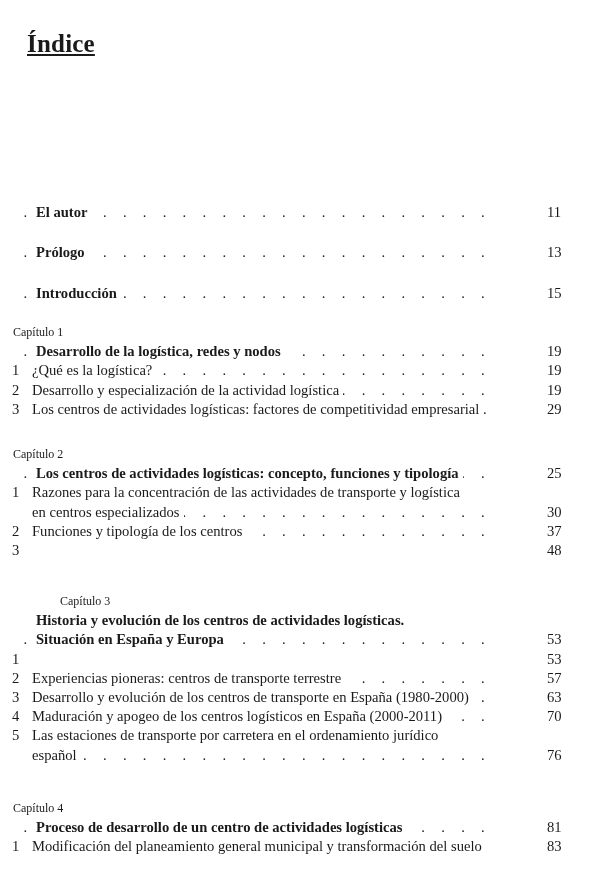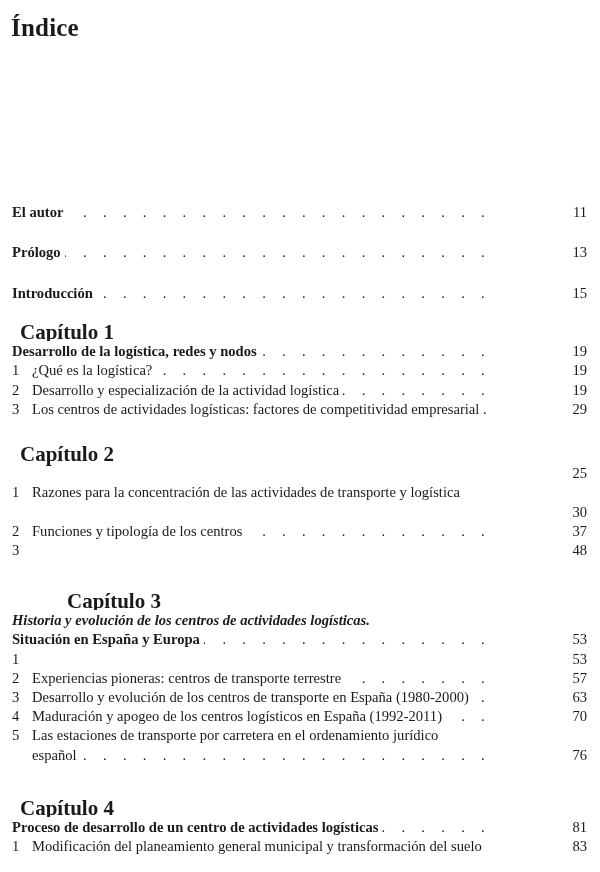--- a/index.html
+++ b/index.html
@@ -1,30 +1,30 @@
 <!DOCTYPE html>
 <html><head>
 <meta charset="utf-8">
 <style>
   html, body { margin: 0; padding: 0; background: #ffffff; }
   body { width: 600px; height: 872px; position: relative; overflow: hidden;
          font-family: "Liberation Serif", "DejaVu Serif", serif; color: #1a1a1a; }
-  .title { position: absolute; left: 11px; top: 14px; font-size: 25px; font-weight: bold; margin: 0; letter-spacing: 0.2px; }
+  .title { position: absolute; left: 11px; top: 14px; font-size: 25px; font-weight: bold; margin: 16px; letter-spacing: 0.2px; text-decoration: underline; }
   .toc { position: absolute; left: 12px; top: 0; width: 575px; }
   .row { position: absolute; left: 0; width: 575px; height: 20px; font-size: 14.6px; line-height: 20px; }
   .row .num { position: absolute; left: 0; width: 20px; }
   .row .txt { position: absolute; left: 0; right: 48px; white-space: nowrap; overflow: hidden; }
   .row.sub .txt { left: 20px; }
   .row .txt::after { content: ""; }
   .row .dots { position: absolute; top: 0; right: 48px; left: 0; overflow: hidden; white-space: nowrap; z-index: 0;
                letter-spacing: 6.3px; color: #222; text-align: right; direction: rtl; }
   .row .lbl { position: relative; z-index: 1; background: #fff; padding-right: 4px; display: inline-block; }
-  .row .pg { position: absolute; right: 0; width: 40px; text-align: right; }
-  .row.bold .lbl { font-weight: bold; }
-  .chap { position: absolute; left: 8px; font-size: 21px; font-weight: bold; line-height: 20px; }
+  .row .pg { position: absolute; right: 0; width: 40px; }
+  .row.bold .lbl { font-weight: bold; margin-left: 24px; }
+  .chap { position: absolute; left: 1px; font-size: 12px; font-weight: normal; line-height: 20px; }
 </style>
 </head>
 <body>
 
 <h1 class="title">Índice</h1>
 <div class="toc" id="toc">
     <div class="row bold" style="top: 202px;">
       <div class="txt"><div class="dots">. . . . . . . . . . . . . . . . . . . . . . . . . . . . . . . . . . . . . . . . . . . . . . . . . . . . . . . . . . . . . . . . . . . . . . . . . . . . . . . . . . . . . . . . . . . . . . . . . . . . . . . . . . . . . . . . . . . . . . . . </div><span class="lbl">El autor</span></div>
       <span class="pg">11</span>
     </div>
@@ -51,43 +51,43 @@
       <div class="txt"><div class="dots">. . . . . . . . . . . . . . . . . . . . . . . . . . . . . . . . . . . . . . . . . . . . . . . . . . . . . . . . . . . . . . . . . . . . . . . . . . . . . . . . . . . . . . . . . . . . . . . . . . . . . . . . . . . . . . . . . . . . . . . . </div><span class="lbl">Desarrollo y especialización de la actividad logística</span></div>
       <span class="pg">19</span>
     </div>
     <div class="row sub" style="top: 398.8px;">
       <span class="num">3</span>
       <div class="txt"><div class="dots">. . . . . . . . . . . . . . . . . . . . . . . . . . . . . . . . . . . . . . . . . . . . . . . . . . . . . . . . . . . . . . . . . . . . . . . . . . . . . . . . . . . . . . . . . . . . . . . . . . . . . . . . . . . . . . . . . . . . . . . . </div><span class="lbl">Los centros de actividades logísticas: factores de competitividad empresarial .</span></div>
       <span class="pg">29</span>
     </div>
     <div class="chap" style="top: 444px;">Capítulo 2</div>
     <div class="row bold" style="top: 463.2px;">
-      <div class="txt"><div class="dots">. . . . . . . . . . . . . . . . . . . . . . . . . . . . . . . . . . . . . . . . . . . . . . . . . . . . . . . . . . . . . . . . . . . . . . . . . . . . . . . . . . . . . . . . . . . . . . . . . . . . . . . . . . . . . . . . . . . . . . . . </div></div>
+      <div class="txt"><div class="dots">. . . . . . . . . . . . . . . . . . . . . . . . . . . . . . . . . . . . . . . . . . . . . . . . . . . . . . . . . . . . . . . . . . . . . . . . . . . . . . . . . . . . . . . . . . . . . . . . . . . . . . . . . . . . . . . . . . . . . . . . </div><span class="lbl">Los centros de actividades logísticas: concepto, funciones y tipología</span></div>
       <span class="pg">25</span>
     </div>
     <div class="row sub nodots" style="top: 482.4px;">
       <span class="num">1</span>
       <div class="txt"><span class="lbl">Razones para la concentración de las actividades de transporte y logística</span></div>
     </div>
     <div class="row sub" style="top: 501.6px;">
-      <div class="txt"><div class="dots">. . . . . . . . . . . . . . . . . . . . . . . . . . . . . . . . . . . . . . . . . . . . . . . . . . . . . . . . . . . . . . . . . . . . . . . . . . . . . . . . . . . . . . . . . . . . . . . . . . . . . . . . . . . . . . . . . . . . . . . . </div></div>
+      <div class="txt"><div class="dots">. . . . . . . . . . . . . . . . . . . . . . . . . . . . . . . . . . . . . . . . . . . . . . . . . . . . . . . . . . . . . . . . . . . . . . . . . . . . . . . . . . . . . . . . . . . . . . . . . . . . . . . . . . . . . . . . . . . . . . . . </div><span class="lbl">en centros especializados</span></div>
       <span class="pg">30</span>
     </div>
     <div class="row sub" style="top: 520.8px;">
       <span class="num">2</span>
       <div class="txt"><div class="dots">. . . . . . . . . . . . . . . . . . . . . . . . . . . . . . . . . . . . . . . . . . . . . . . . . . . . . . . . . . . . . . . . . . . . . . . . . . . . . . . . . . . . . . . . . . . . . . . . . . . . . . . . . . . . . . . . . . . . . . . . </div><span class="lbl">Funciones y tipología de los centros</span></div>
       <span class="pg">37</span>
     </div>
     <div class="row sub" style="top: 540px;">
       <span class="num">3</span>
       <div class="txt"><div class="dots">. . . . . . . . . . . . . . . . . . . . . . . . . . . . . . . . . . . . . . . . . . . . . . . . . . . . . . . . . . . . . . . . . . . . . . . . . . . . . . . . . . . . . . . . . . . . . . . . . . . . . . . . . . . . . . . . . . . . . . . . </div></div>
       <span class="pg">48</span>
     </div>
     <div class="chap" style="top: 591px; margin-left: 47px;">Capítulo 3</div>
-    <div class="row bold nodots" style="top: 610.2px; font-style: italic;">
+    <div class="row bold nodots" style="top: 610.2px;">
       <div class="txt"><span class="lbl">Historia y evolución de los centros de actividades logísticas.</span></div>
     </div>
     <div class="row bold" style="top: 629.4px;">
       <div class="txt"><div class="dots">. . . . . . . . . . . . . . . . . . . . . . . . . . . . . . . . . . . . . . . . . . . . . . . . . . . . . . . . . . . . . . . . . . . . . . . . . . . . . . . . . . . . . . . . . . . . . . . . . . . . . . . . . . . . . . . . . . . . . . . . </div><span class="lbl">Situación en España y Europa</span></div>
       <span class="pg">53</span>
     </div>
     <div class="row sub" style="top: 648.6px;">
       <span class="num">1</span>
       <div class="txt"><div class="dots">. . . . . . . . . . . . . . . . . . . . . . . . . . . . . . . . . . . . . . . . . . . . . . . . . . . . . . . . . . . . . . . . . . . . . . . . . . . . . . . . . . . . . . . . . . . . . . . . . . . . . . . . . . . . . . . . . . . . . . . . </div></div>
       <span class="pg">53</span>
@@ -97,21 +97,21 @@
       <div class="txt"><div class="dots">. . . . . . . . . . . . . . . . . . . . . . . . . . . . . . . . . . . . . . . . . . . . . . . . . . . . . . . . . . . . . . . . . . . . . . . . . . . . . . . . . . . . . . . . . . . . . . . . . . . . . . . . . . . . . . . . . . . . . . . . </div><span class="lbl">Experiencias pioneras: centros de transporte terrestre</span></div>
       <span class="pg">57</span>
     </div>
     <div class="row sub" style="top: 687px;">
       <span class="num">3</span>
       <div class="txt"><div class="dots">. . . . . . . . . . . . . . . . . . . . . . . . . . . . . . . . . . . . . . . . . . . . . . . . . . . . . . . . . . . . . . . . . . . . . . . . . . . . . . . . . . . . . . . . . . . . . . . . . . . . . . . . . . . . . . . . . . . . . . . . </div><span class="lbl">Desarrollo y evolución de los centros de transporte en España (1980-2000)</span></div>
       <span class="pg">63</span>
     </div>
     <div class="row sub" style="top: 706.2px;">
       <span class="num">4</span>
-      <div class="txt"><div class="dots">. . . . . . . . . . . . . . . . . . . . . . . . . . . . . . . . . . . . . . . . . . . . . . . . . . . . . . . . . . . . . . . . . . . . . . . . . . . . . . . . . . . . . . . . . . . . . . . . . . . . . . . . . . . . . . . . . . . . . . . . </div><span class="lbl">Maduración y apogeo de los centros logísticos en España (1992-2011)</span></div>
+      <div class="txt"><div class="dots">. . . . . . . . . . . . . . . . . . . . . . . . . . . . . . . . . . . . . . . . . . . . . . . . . . . . . . . . . . . . . . . . . . . . . . . . . . . . . . . . . . . . . . . . . . . . . . . . . . . . . . . . . . . . . . . . . . . . . . . . </div><span class="lbl">Maduración y apogeo de los centros logísticos en España (2000-2011)</span></div>
       <span class="pg">70</span>
     </div>
     <div class="row sub nodots" style="top: 725.4px;">
       <span class="num">5</span>
       <div class="txt"><span class="lbl">Las estaciones de transporte por carretera en el ordenamiento jurídico</span></div>
     </div>
     <div class="row sub" style="top: 744.6px;">
       <div class="txt"><div class="dots">. . . . . . . . . . . . . . . . . . . . . . . . . . . . . . . . . . . . . . . . . . . . . . . . . . . . . . . . . . . . . . . . . . . . . . . . . . . . . . . . . . . . . . . . . . . . . . . . . . . . . . . . . . . . . . . . . . . . . . . . </div><span class="lbl">español</span></div>
       <span class="pg">76</span>
     </div>

